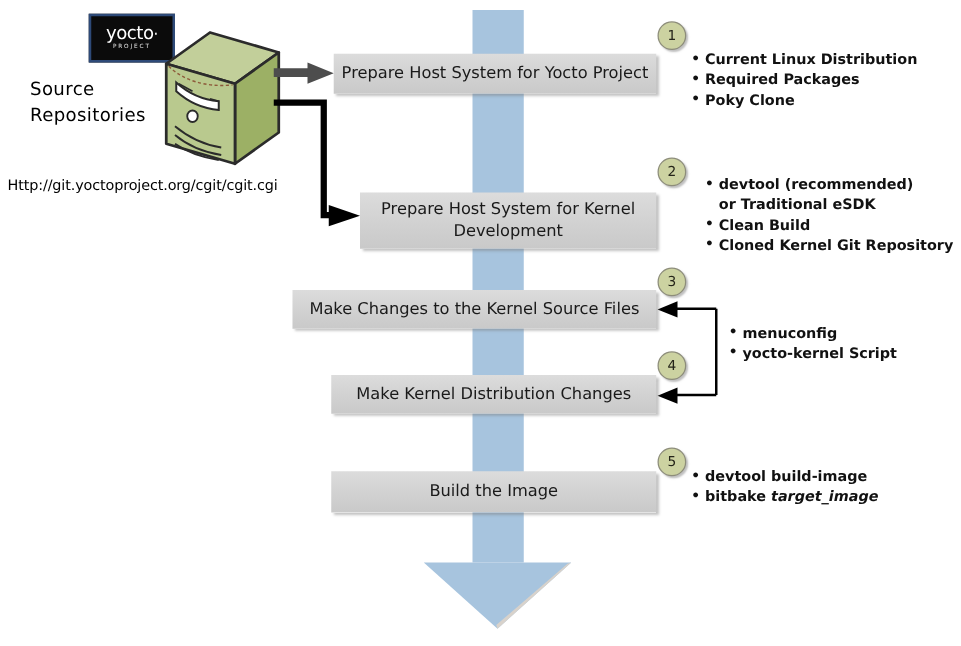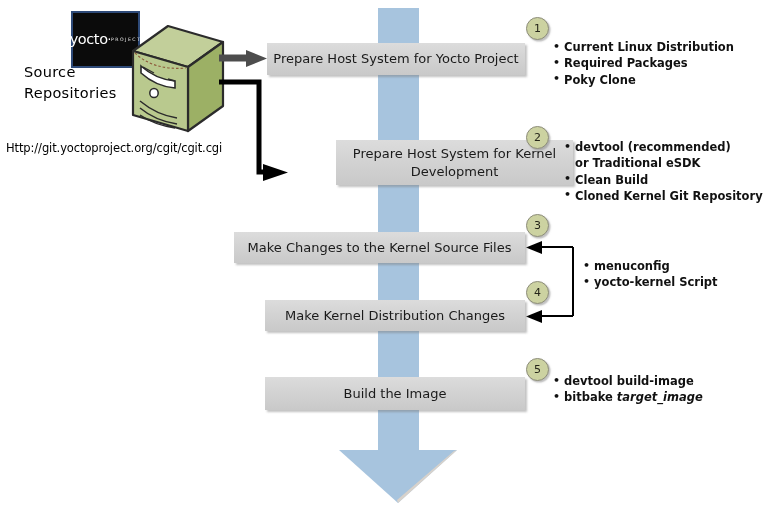--- a/index.html
+++ b/index.html
@@ -18,26 +18,26 @@
     background: #ffffff;
     overflow: hidden;
   }
 
   
   .logo {
     position: absolute;
     left: 71px;
     top: 11px;
     width: 69px;
-    height: 57px;
+    height: 39px;
     background: #0b0b0b;
     border: 2px solid #2e4a78;
     box-sizing: border-box;
     display: flex;
-    flex-direction: row;
+    flex-direction: column;
     align-items: center;
     justify-content: center;
   }
   .logo-word {
     color: #ffffff;
     font-size: 14.5px;
     letter-spacing: -0.4px;
     line-height: 1;
     font-family: "DejaVu Sans", "Liberation Sans", sans-serif;
   }
@@ -107,21 +107,21 @@
     font-size: 13px;
     display: flex;
     align-items: center;
     justify-content: center;
     text-align: center;
     line-height: 1.35;
     box-sizing: border-box;
     padding: 0 6px;
   }
   #box-1 { left: 267px; top: 43px;  width: 258px; height: 32px; }
-  #box-2 { left: 288px; top: 140px; width: 237px; height: 45px; margin-left: 48px; }
+  #box-2 { left: 288px; top: 154px; width: 237px; height: 45px; }
   #box-3 { left: 234px; top: 232px; width: 291px; height: 31px; }
   #box-4 { left: 265px; top: 300px; width: 260px; height: 31px; }
   #box-5 { left: 265px; top: 377px; width: 260px; height: 33px; }
 
   
   .connectors {
     position: absolute;
     left: 0;
     top: 0;
     width: 769px;

